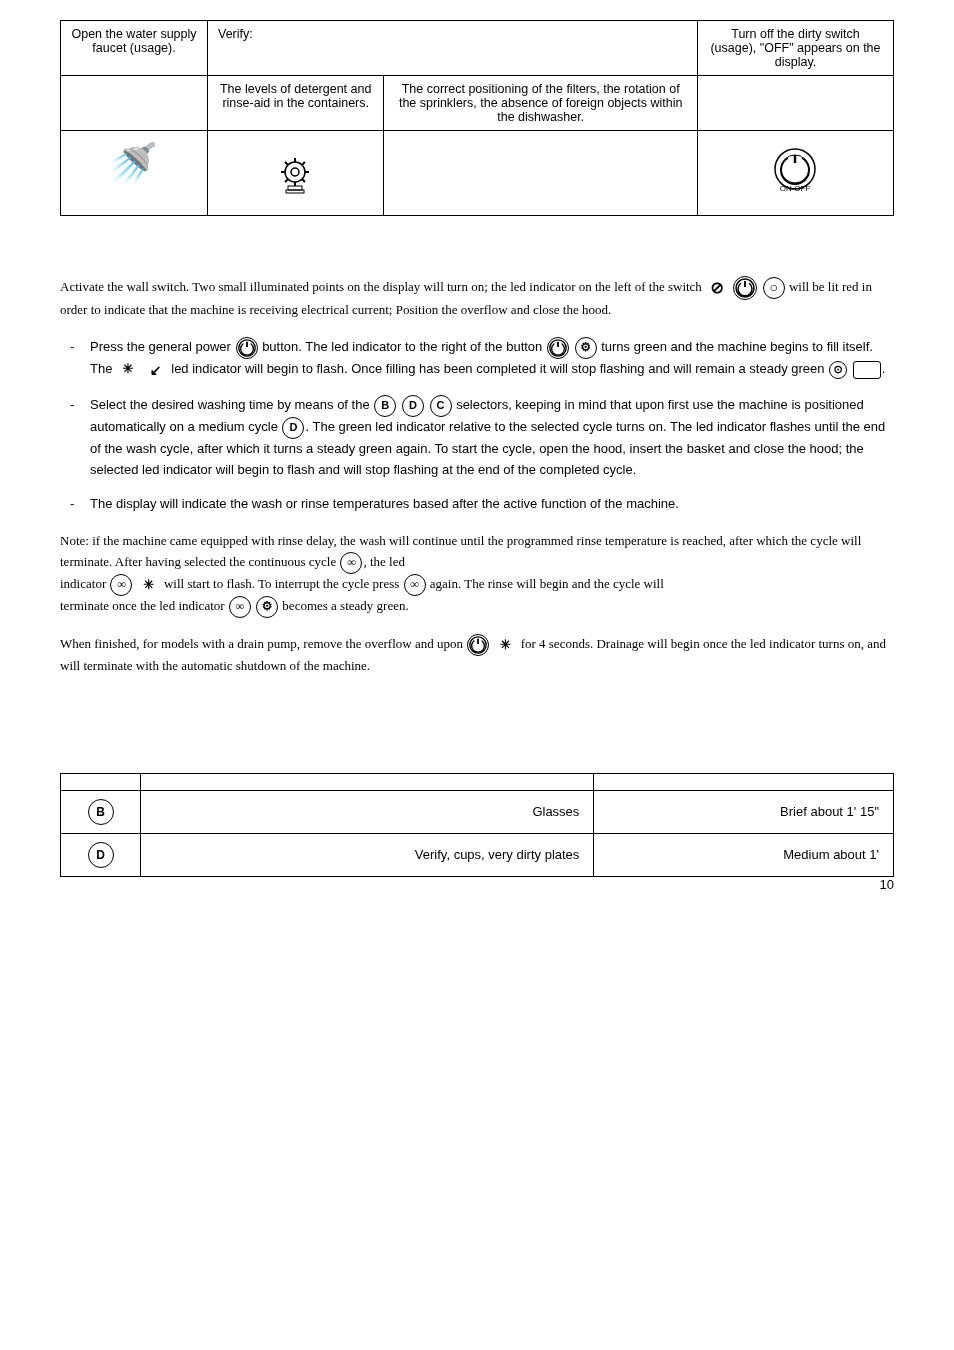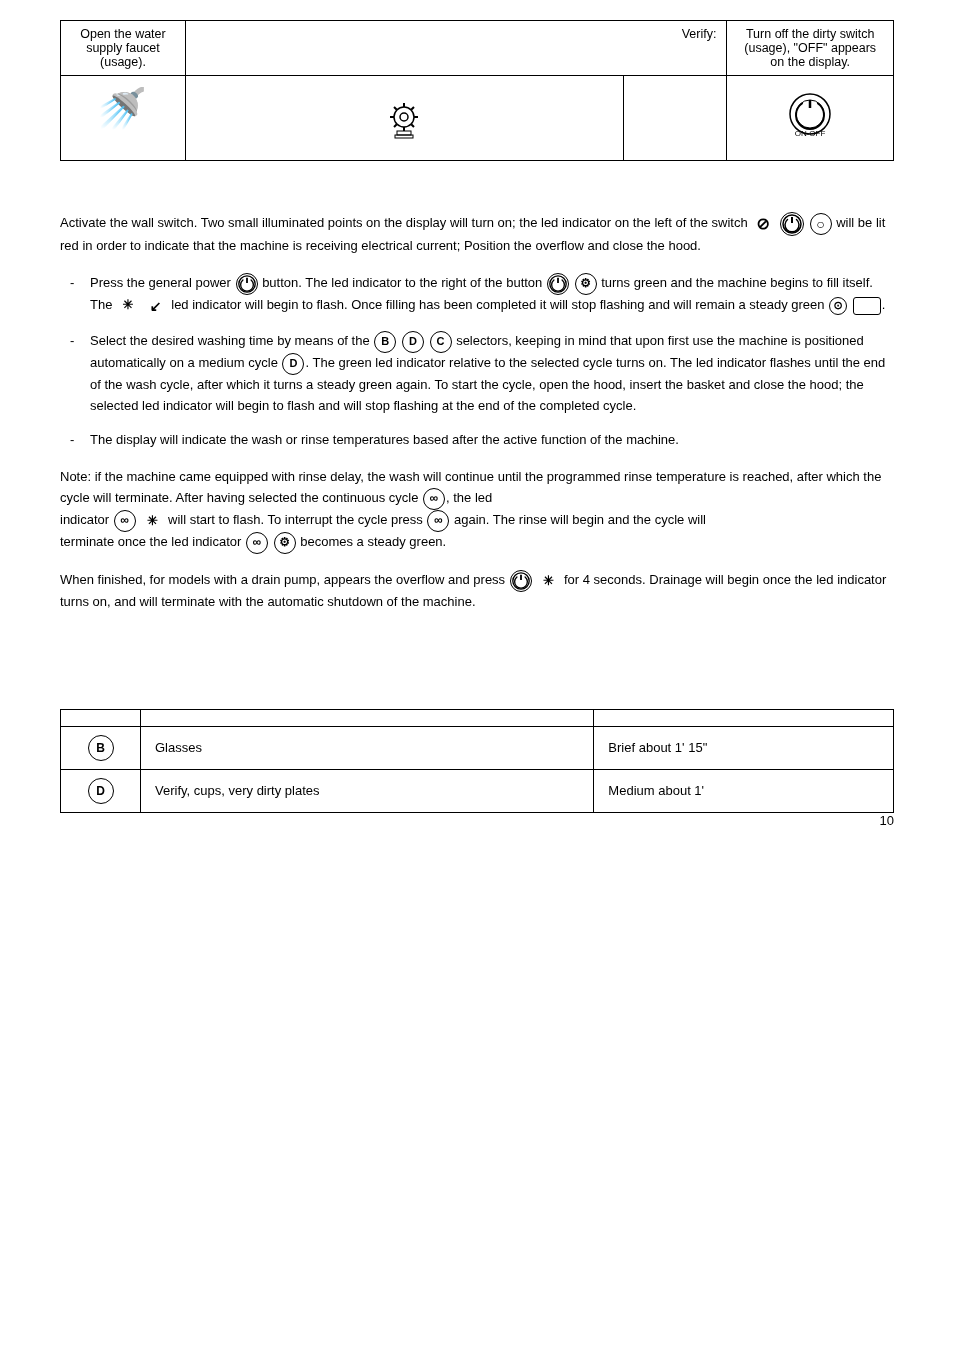--- a/index.html
+++ b/index.html
@@ -10,21 +10,21 @@
       color: #000;
       width: 954px;
       min-height: 1350px;
       padding: 20px 60px 30px 60px;
     }
 
     
     .verify-table {
       width: 100%;
       border-collapse: collapse;
-      margin-bottom: 21px;
+      margin-bottom: 30px;
       padding-left: 28px;
     }
     .verify-table td, .verify-table th {
       border: 1px solid #000;
       padding: 6px 10px;
       vertical-align: top;
       font-size: 12.5px;
       text-align: center;
     }
     .verify-table .header-cell {
@@ -61,20 +61,21 @@
       border-radius: 3px;
       font-size: 9px;
       vertical-align: middle;
       margin: 0 1px;
     }
 
     
     .main-content {
       margin-bottom: 16px;
       line-height: 1.6;
+      font-family: Liberation Serif, serif;
     }
 
     
     .bullet-list {
       margin: 0 0 16px 0;
       padding: 0;
       list-style: none;
     }
     .bullet-list li {
       display: flex;
@@ -94,41 +95,48 @@
     .cycle-table {
       width: 100%;
       border-collapse: collapse;
       margin-top: 20px;
     }
     .cycle-table td, .cycle-table th {
       border: 1px solid #000;
       padding: 8px 14px;
       font-size: 13px;
       vertical-align: middle;
+      text-align: right;
     }
     .cycle-table .icon-cell {
       text-align: center;
       width: 80px;
     }
 
     .section-spacer {
       height: 30px;
     }
   </style>
 </head>
 <body>
 
 <table class="verify-table">
   <tbody>
       <tr>
     <td class="header-cell" style="width:15%">Open the water supply faucet (usage).</td>
-    <td colspan="2" style="text-align:right; font-weight:normal; border-bottom: none;">
+    <td colspan="2" style="text-align:left; font-weight:normal; border-bottom: none;">
       <span>Verify:</span>
     </td>
     <td class="header-cell" style="width:20%">Turn off the dirty switch (usage), "OFF" appears on the display.</td>
+  </tr>
+  <tr>
+    <td></td>
+    <td style="width:18%; text-align:center;">The levels of detergent and rinse-aid in the containers.</td>
+    <td style="width:32%; text-align:center; vertical-align:middle;">The correct positioning of the filters, the rotation of the sprinklers, the absence of foreign objects within the dishwasher.</td>
+    <td></td>
   </tr>
   <tr>
 
     <td class="image-cell">
       <svg width="55" height="60" viewBox="0 0 55 60">
         <text x="27" y="35" text-anchor="middle" font-size="40">🚿</text>
       </svg>
     </td>
 
     <td class="image-cell">
@@ -250,21 +258,21 @@
   <span class="inline-icon" style="border:none; font-size:13px;">✳</span>
   will start to flash. To interrupt the cycle press
   <span class="inline-icon" style="font-size:12px;">∞</span>
   again. The rinse will begin and the cycle will<br>terminate once the led indicator
   <span class="inline-icon" style="font-size:12px;">∞</span>
   <span class="inline-icon" style="font-size:12px;">⚙</span>
   becomes a steady green.
 </p>
 
 <p class="main-content">
-  <span>When finished, for models with a drain pump, appears the overflow and press</span>
+  <span>When finished, for models with a drain pump, remove the overflow and upon</span>
   <span class="inline-icon">
     <svg width="20" height="20" viewBox="0 0 22 22">
       <circle cx="11" cy="11" r="9" fill="none" stroke="#000" stroke-width="1.5"></circle>
       <path d="M11 4 L11 10" stroke="#000" stroke-width="2" fill="none"></path>
       <path d="M6.5 6.5 A7 7 0 1 0 15.5 6.5" stroke="#000" stroke-width="1.5" fill="none" stroke-linecap="round"></path>
     </svg>
   </span>
   <span class="inline-icon" style="border:none; font-size:13px;">✳</span>
   for 4 seconds. Drainage will begin once the led indicator turns on, and will terminate with the automatic shutdown of the machine.
 </p>

